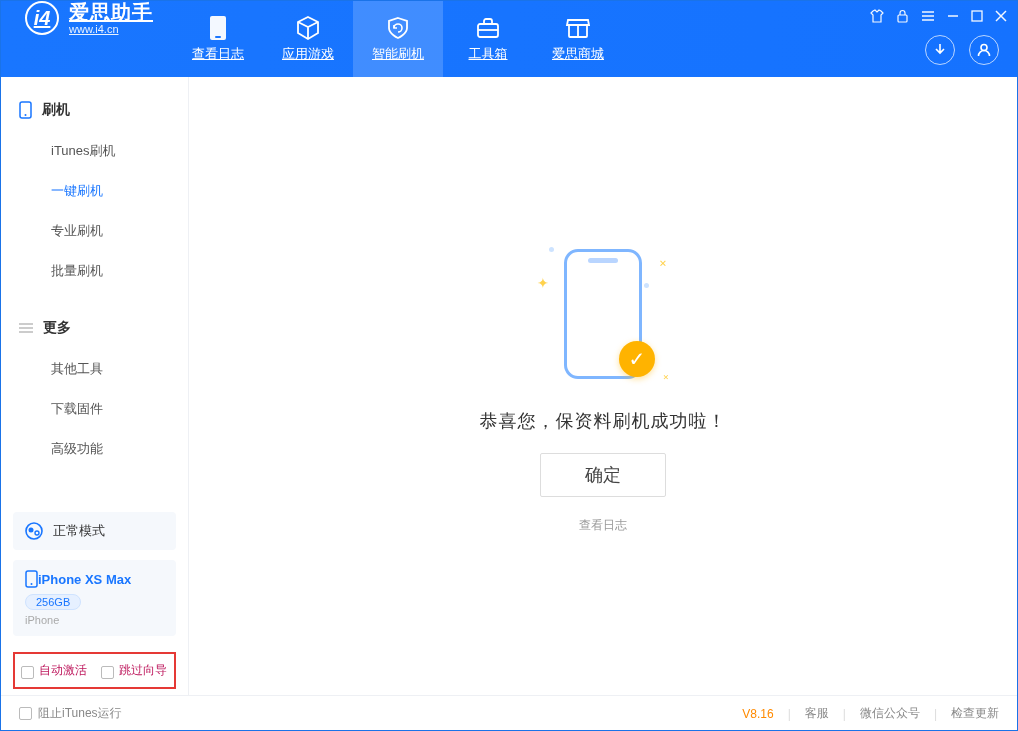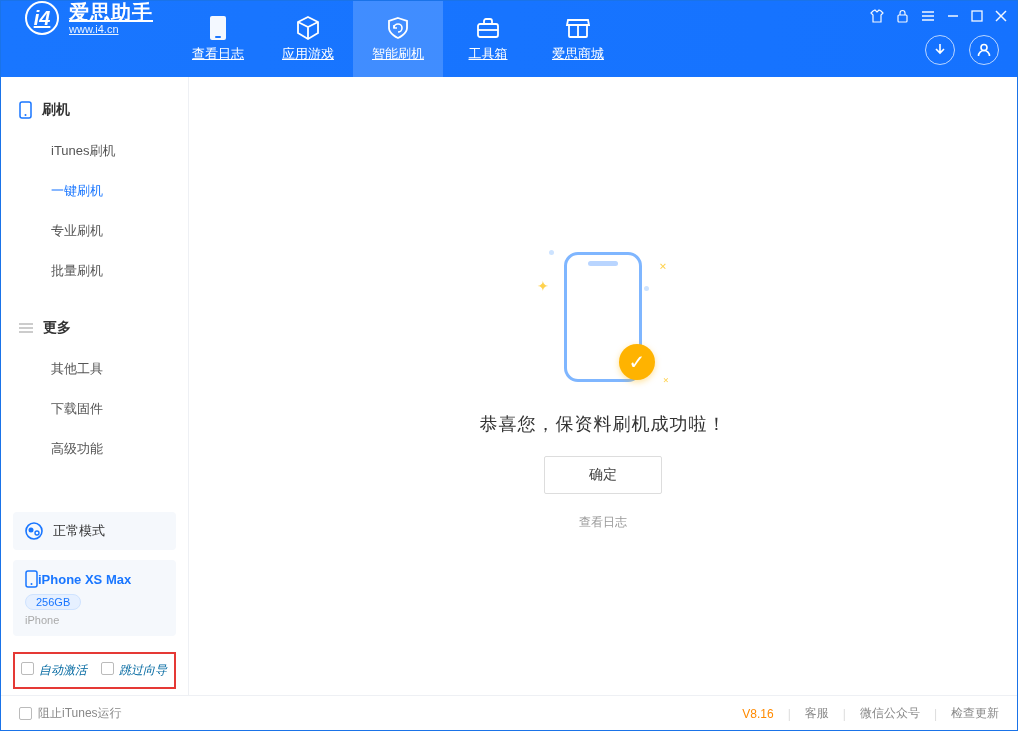--- a/index.html
+++ b/index.html
@@ -25,36 +25,36 @@
 .side-list { padding: 4px 0; }
 .side-item { padding: 11px 18px 11px 50px; font-size: 13px; color: #555; cursor: pointer; }
 .side-item.active { color: #1976ff; }
 .side-spacer { flex: 1; }
 .status-box { margin: 6px 12px; background: #f5f8fc; border-radius: 4px; padding: 10px 12px; display: flex; align-items: center; gap: 10px; font-size: 13px; color: #333; }
 .device-box { margin: 4px 12px 10px; background: #f5f8fc; border-radius: 4px; padding: 10px 12px; }
 .device-name { color: #1976ff; font-size: 13px; font-weight: bold; display: flex; align-items: center; }
 .device-storage { display: inline-block; margin-top: 6px; font-size: 11px; color: #1976ff; background: #e6f0ff; border: 1px solid #cfe3ff; border-radius: 10px; padding: 1px 10px; }
 .device-type { font-size: 11px; color: #aaa; margin-top: 4px; }
 .checkbox-row { border: 2px solid #e53935; margin: 6px 12px 6px 12px; padding: 8px 6px; display: flex; gap: 14px; }
-.cb { display: flex; align-items: flex-start; gap: 5px; font-size: 12px; color: #0369a1; cursor: pointer; font-style: italic; }
+.cb { display: flex; align-items: flex-end; gap: 5px; font-size: 12px; color: #be185d; cursor: pointer; }
 .cb-box { width: 13px; height: 13px; border: 1px solid #bbb; border-radius: 2px; background: #fff; }
 .main { flex: 1; display: flex; flex-direction: column; align-items: center; justify-content: center; gap: 20px; }
 .phone-ill { position: relative; width: 160px; height: 150px; display: flex; align-items: center; justify-content: center; }
 .phone { width: 78px; height: 130px; border: 3px solid #7fb6ff; border-radius: 14px; position: relative; background: #fff; }
 .phone::before { content: ""; position: absolute; top: 6px; left: 50%; transform: translateX(-50%); width: 30px; height: 5px; background: #b9d5ff; border-radius: 3px; }
 .badge { position: absolute; right: 28px; bottom: 12px; width: 36px; height: 36px; background: #ffb300; border-radius: 50%; display: flex; align-items: center; justify-content: center; color: #fff; font-size: 20px; box-shadow: 0 2px 6px rgba(255,179,0,0.4); }
 .sparkle { position: absolute; color: #ffd24d; font-size: 14px; }
 .sp1 { left: 14px; top: 36px; }
 .sp2 { right: 16px; top: 16px; transform: rotate(45deg); }
 .sp3 { right: 14px; bottom: 6px; transform: rotate(45deg); font-size: 11px; }
 .dot { position: absolute; width: 5px; height: 5px; background: #cde3ff; border-radius: 50%; }
 .d1 { left: 26px; top: 8px; }
 .d2 { right: 34px; top: 44px; }
 .success-text { font-size: 18px; color: #333; letter-spacing: 1px; }
-.confirm-btn { border: 1px solid #ddd; background: #fff; padding: 9px 44px; font-size: 14px; color: #444; cursor: pointer; border-radius: 2px; }
+.confirm-btn { border: 1px solid #ddd; background: #fff; padding: 9px 44px; font-size: 18px; color: #444; cursor: pointer; border-radius: 2px; }
 .log-link { color: #999; font-size: 12px; cursor: pointer; }
 .footer { height: 36px; border-top: 1px solid #eef0f4; display: flex; align-items: center; padding: 0 18px; font-size: 12px; color: #888; }
 .footer .left { display: flex; align-items: center; gap: 6px; cursor: pointer; }
 .footer .right { margin-left: auto; display: flex; align-items: center; gap: 14px; }
 .footer .version { color: #ff8a00; }
 .footer .divider { color: #ddd; }
 .footer a { color: #888; cursor: pointer; }
 svg { display: block; }
 </style>
 </head>

